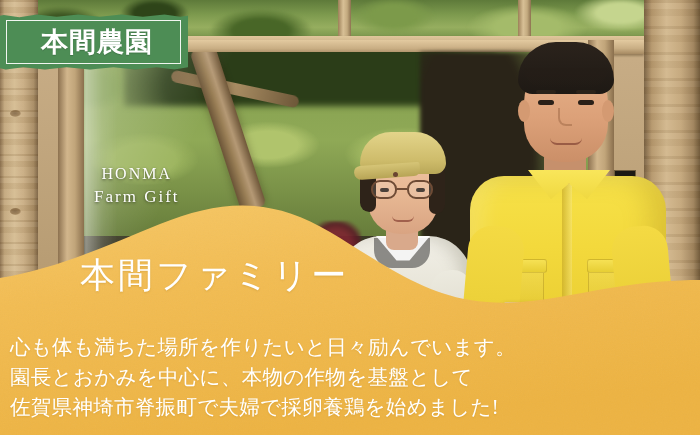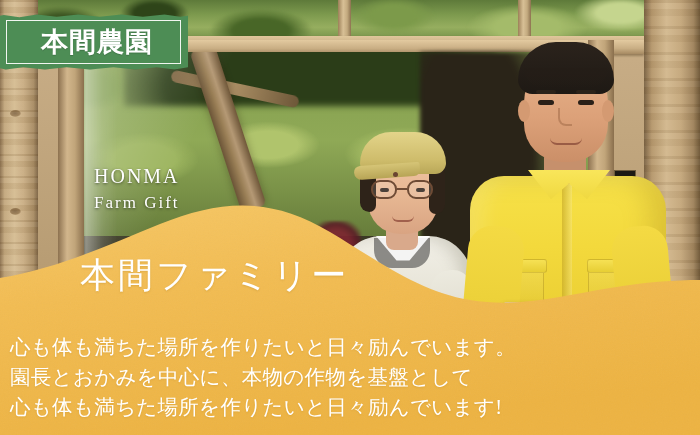--- a/index.html
+++ b/index.html
@@ -396,21 +396,21 @@
   }
 
   .wm{
     position:absolute; left:94px; top:163px;
     text-align:center; color:#ffffff;
     font-family:"Liberation Serif", serif;
     text-shadow:0 1px 3px rgba(0,0,0,.55);
     line-height:1.38;
     letter-spacing:2px;
   }
-  .wm-1{ font-size:20px; }
+  .wm-1{ font-size:16px; }
   .wm-2{ font-size:17px; }
 
   .headline{
     position:absolute; left:80px; top:252px;
     color:#ffffff;
     font-family:"Liberation Serif", serif;
     font-size:35px; font-weight:400;
     letter-spacing:3px;
     white-space:nowrap;
     text-shadow:0 1px 2px rgba(160,110,20,.25);
@@ -572,16 +572,16 @@
   <div class="wm">
     <div class="wm-1">HONMA</div>
     <div class="wm-2">Farm Gift</div>
   </div>
 
   <div class="headline">本間ファミリー</div>
 
   <div class="body-copy">
     <div>心も体も満ちた場所を作りたいと日々励んでいます。</div>
     <div>園長とおかみを中心に、本物の作物を基盤として</div>
-    <div>心も体も満ちた場所を作りたいと日々励んでいます!</div>
+    <div>佐賀県神埼市脊振町で夫婦で採卵養鶏を始めました!</div>
   </div>
 
 </div>
 
 </body></html>

